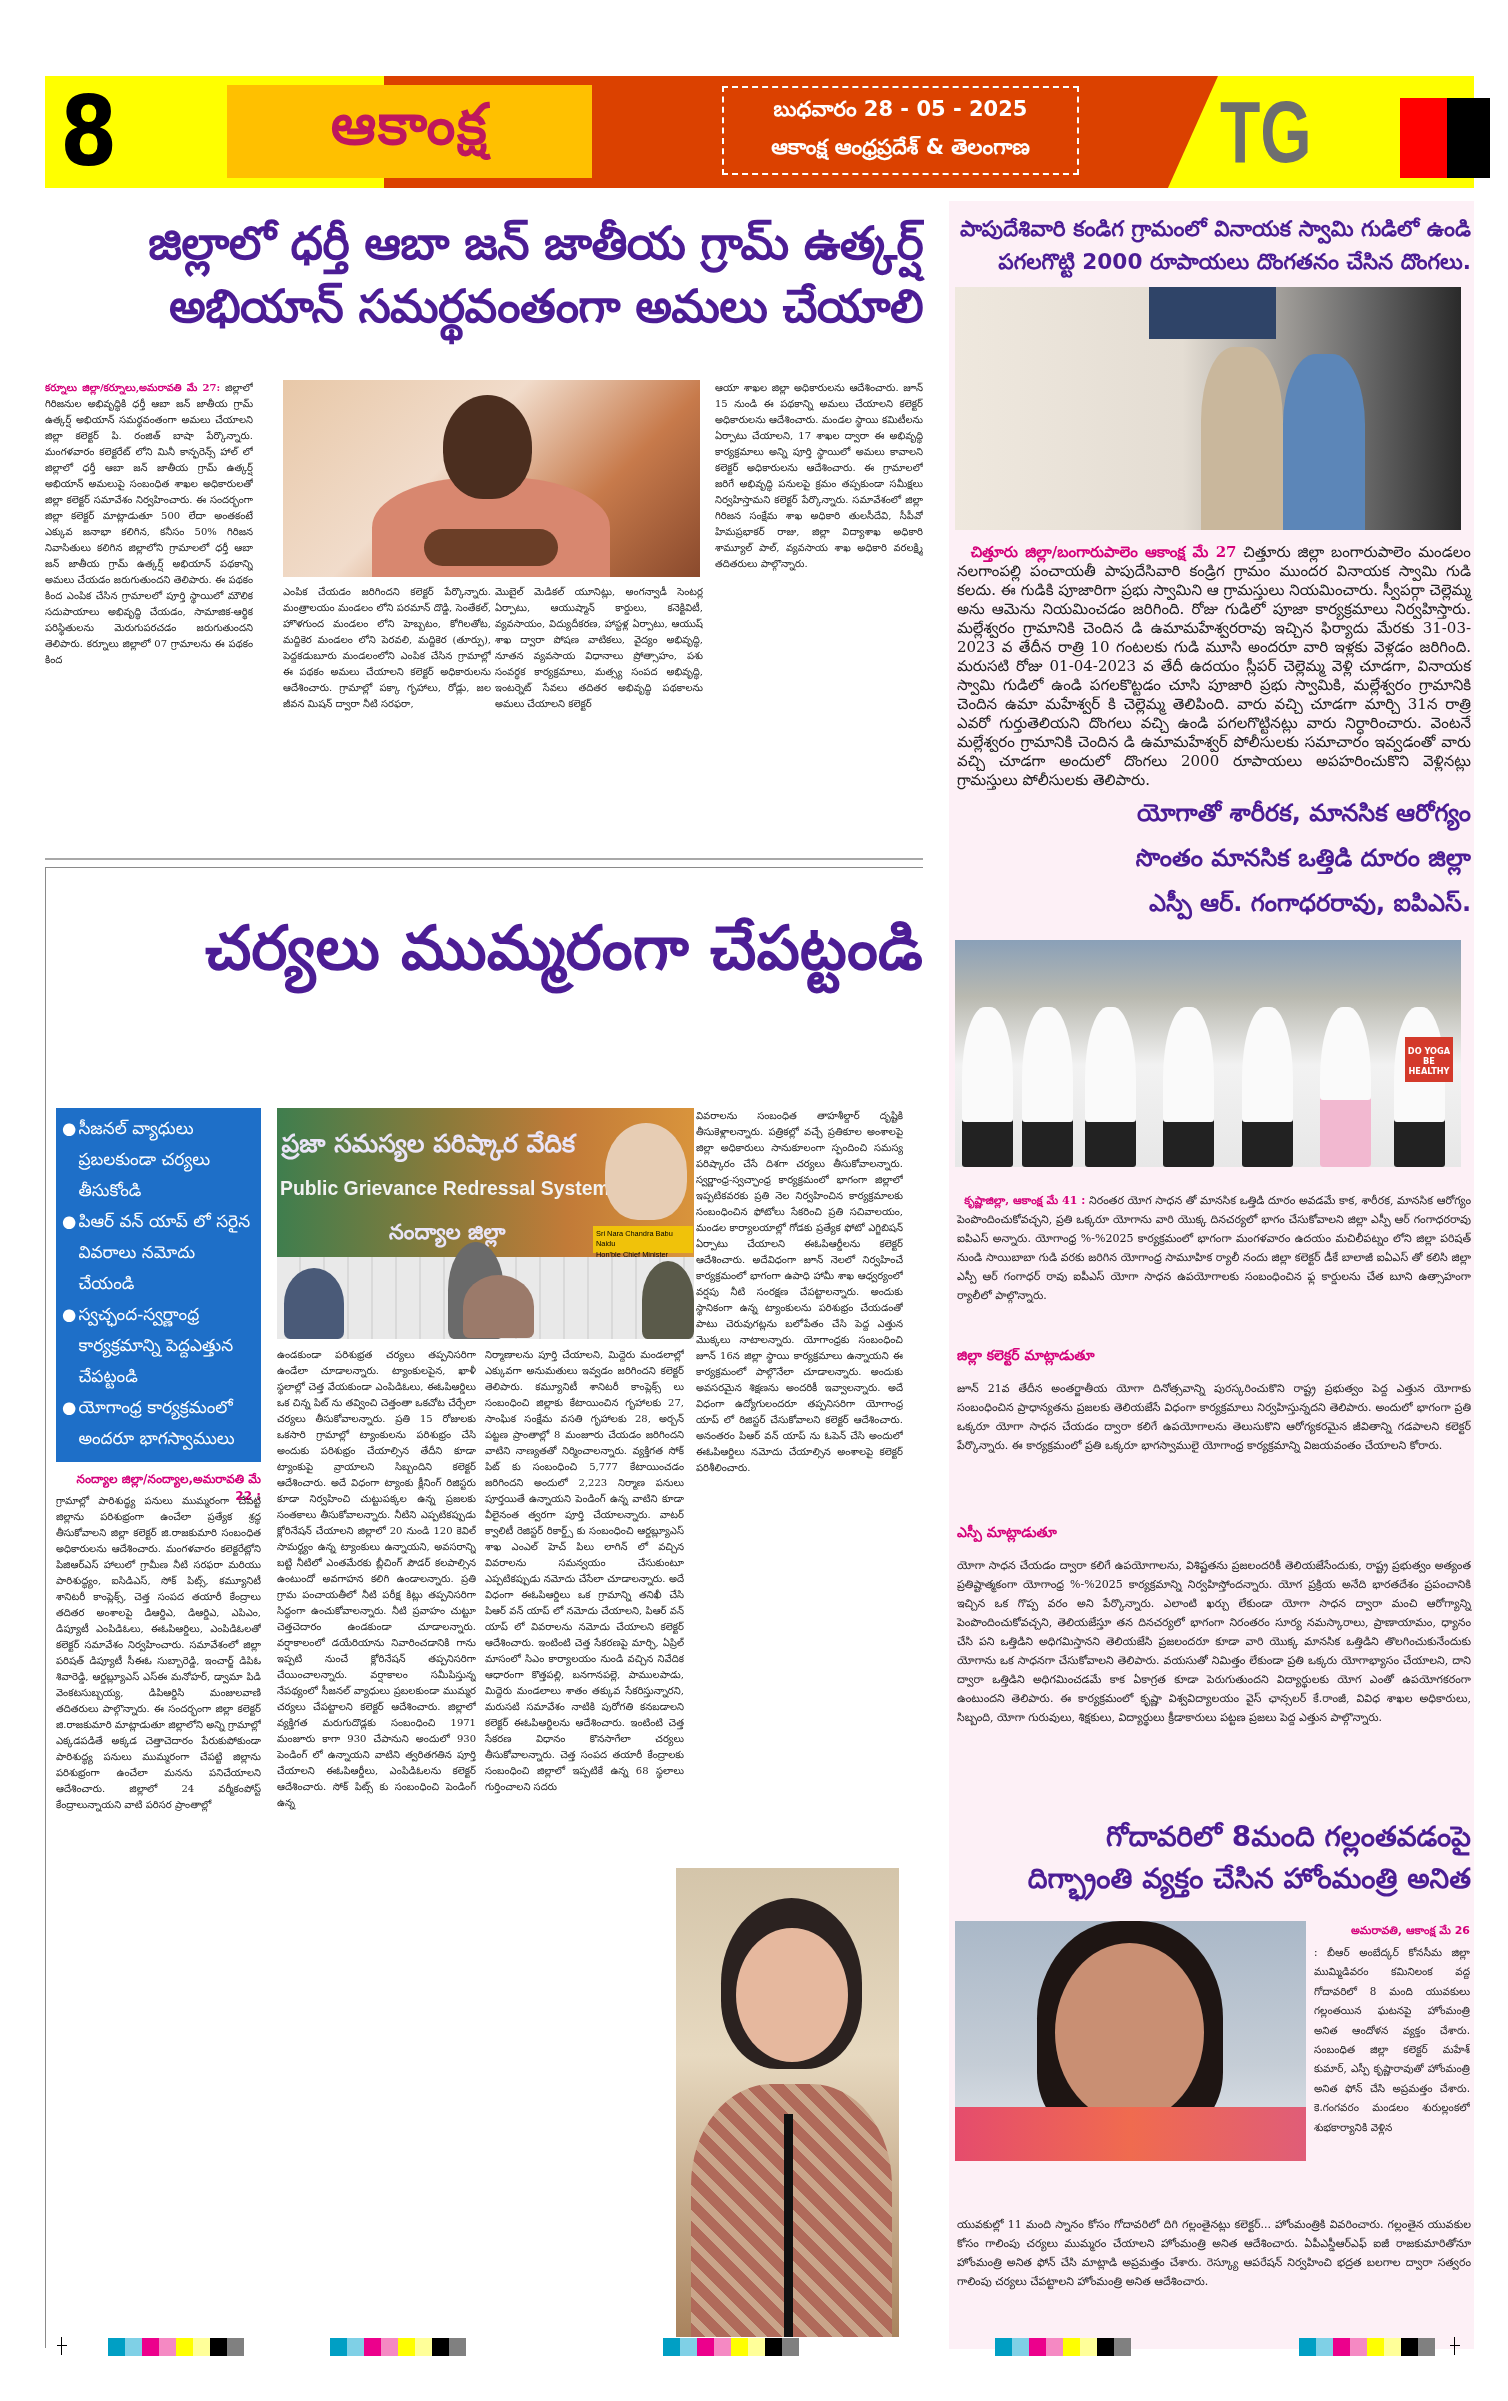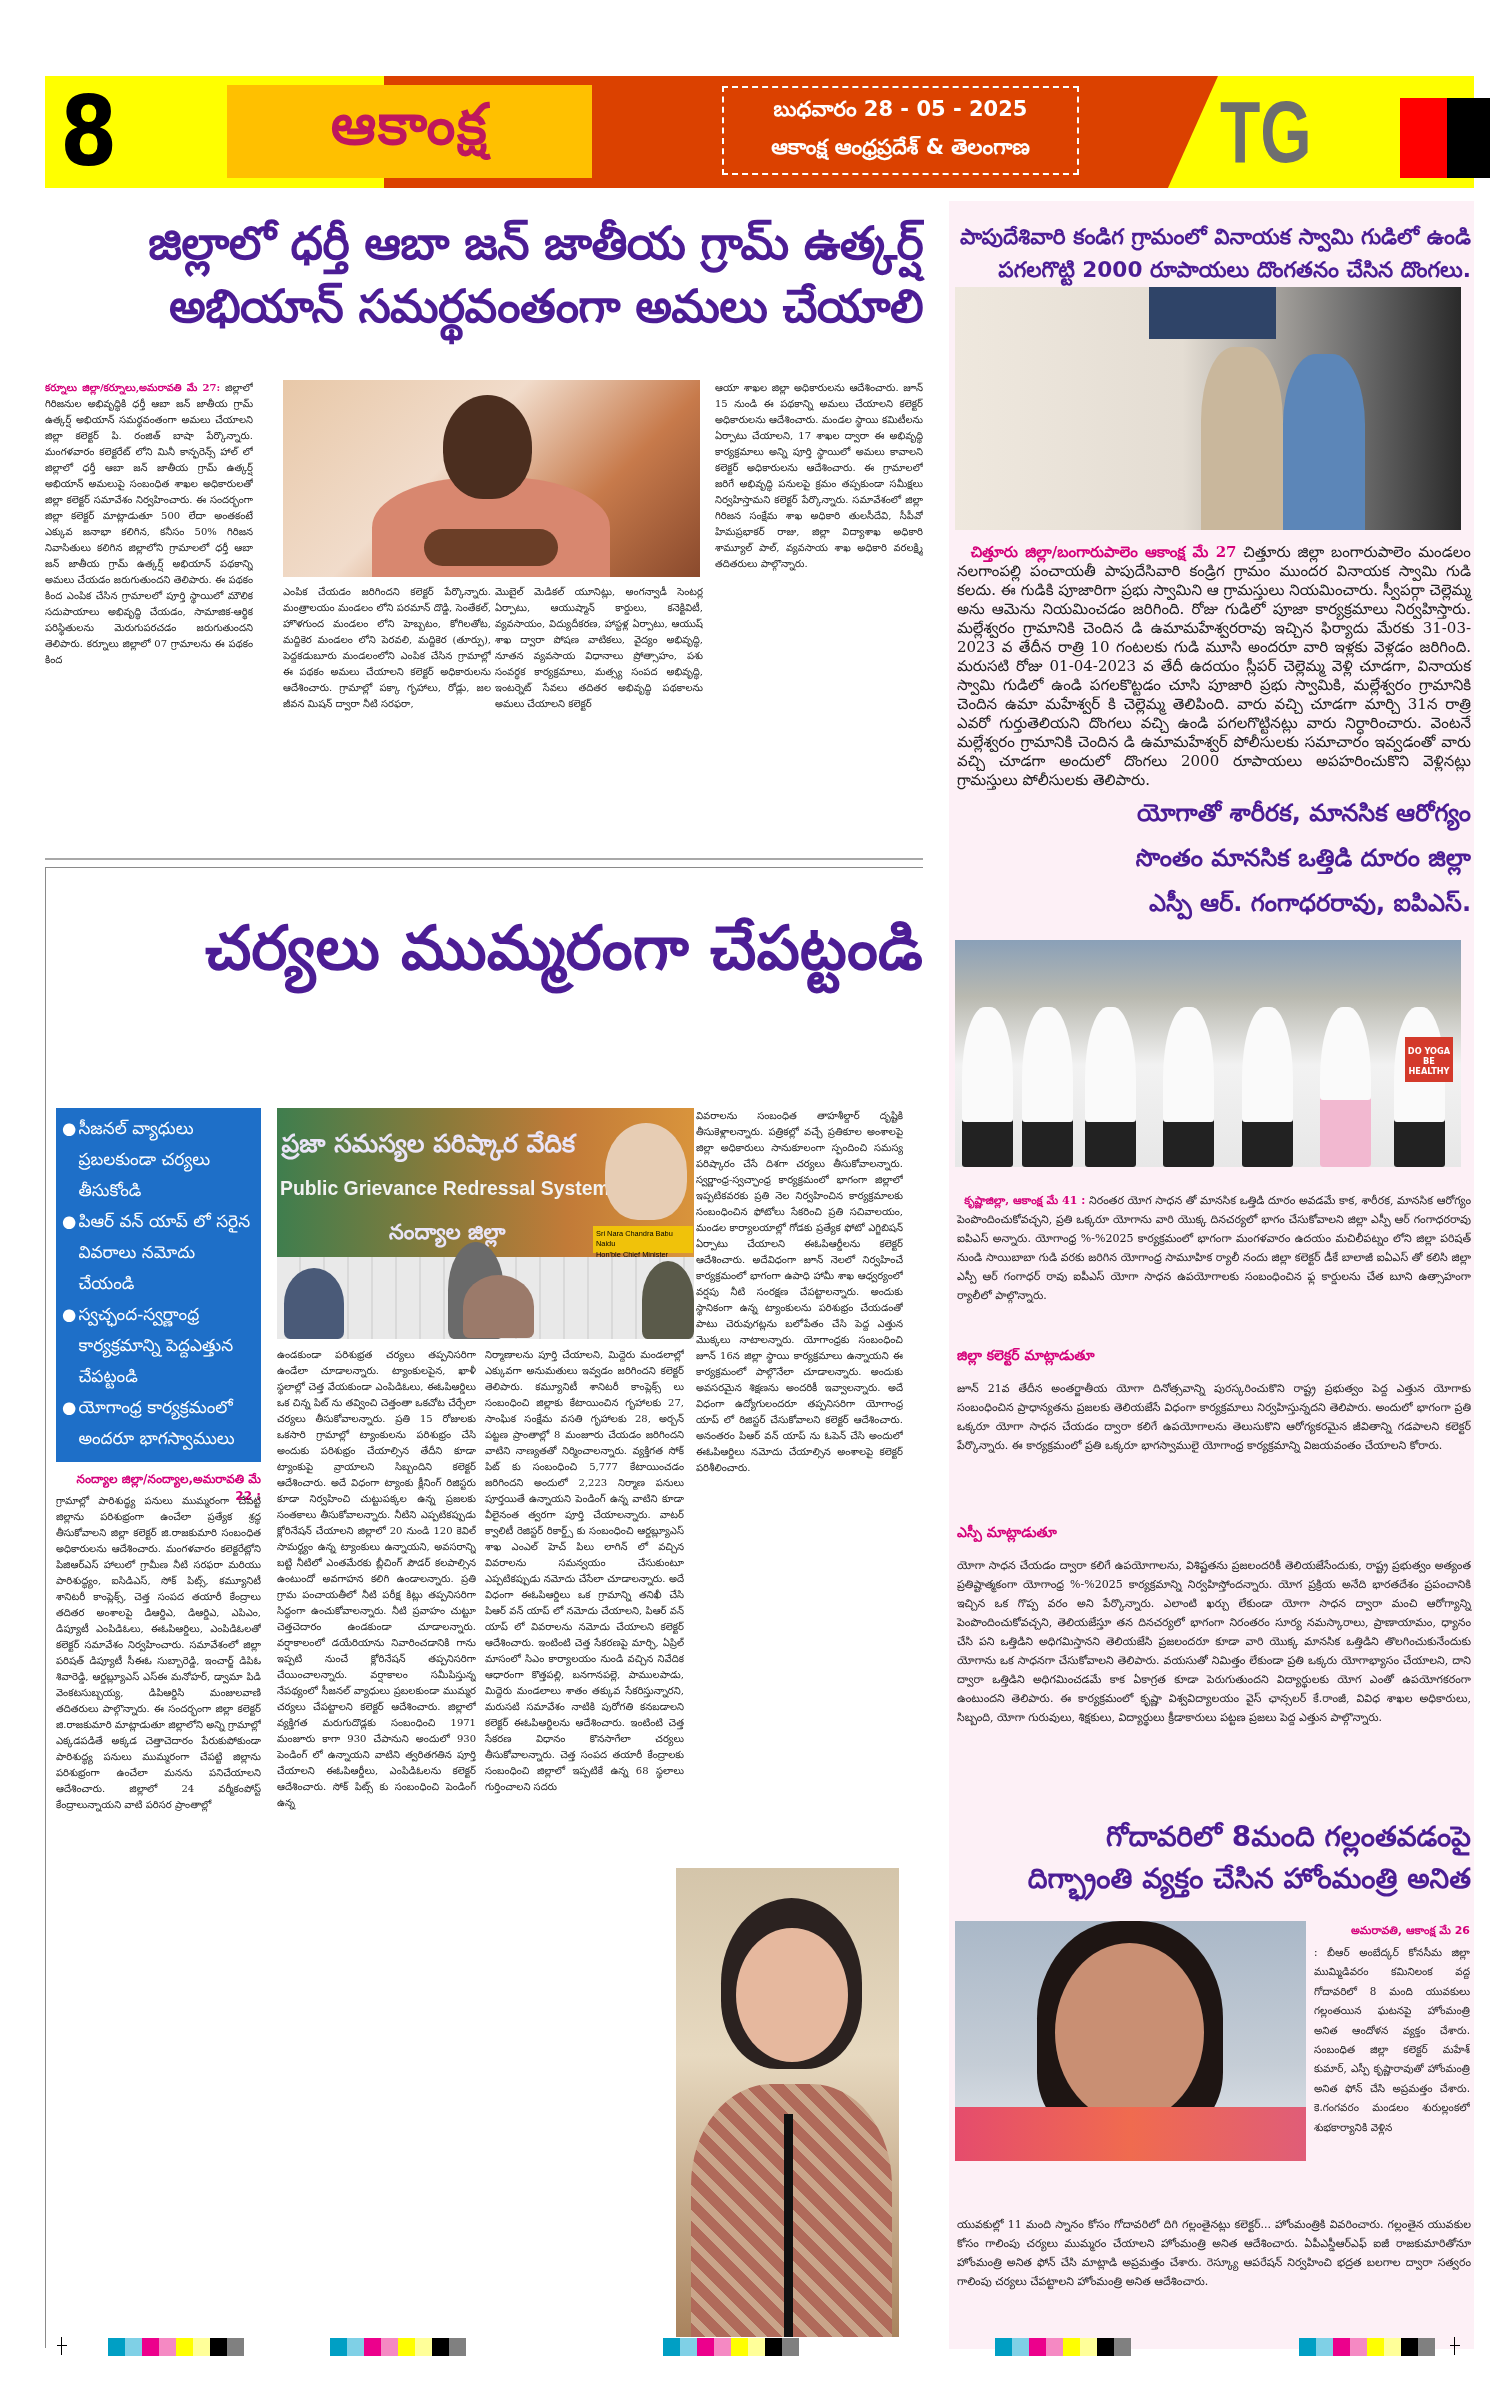--- a/index.html
+++ b/index.html
@@ -48,21 +48,21 @@
   .pgrs-p { position: absolute; border-radius: 50% 50% 10% 10%; }
   .s2-photo2 { left: 676px; top: 1868px; width: 223px; height: 469px; background: linear-gradient(180deg, #d4c5aa 0%, #e7d9c0 40%, #a9835d 100%); }
   .s2-photo2 .hair { position: absolute; left: 45px; top: 30px; width: 141px; height: 171px; border-radius: 50% 50% 40% 40%; background: #2b2220; }
   .s2-photo2 .face { position: absolute; left: 60px; top: 60px; width: 112px; height: 134px; border-radius: 50%; background: #e6b89e; }
   .s2-photo2 .dress { position: absolute; left: 15px; top: 216px; width: 201px; height: 253px; border-radius: 40% 40% 0 0; background: repeating-linear-gradient(45deg, #b06a5a 0 10.4px, #c9a489 10.4px 18px); }
   .s2-photo2 .mic { position: absolute; left: 108px; top: 246px; width: 9px; height: 223px; background: #111; }
   .s2-dateline { position: absolute; left: 56px; top: 1472px; width: 205px; font-size: 12px; text-align: right; }
 
   
   .right-bg { position: absolute; left: 949px; top: 201px; width: 525px; height: 2148px; background: #fdf0f6; }
-  .r1-head { position: absolute; left: 957px; top: 212px; width: 514px; font-size: 21.6px; line-height: 33px; font-weight: bold; margin-top: 8px; }
+  .r1-head { position: absolute; left: 957px; top: 212px; width: 514px; font-size: 21.6px; line-height: 33px; font-weight: bold; }
   .r1-photo { left: 955px; top: 287px; width: 506px; height: 243px; background: linear-gradient(90deg, #efe8de 0%, #e4ddd3 45%, #6b6b6b 80%, #2a2a2a 100%); }
   .r1-photo .board { position: absolute; left: 194px; top: 0; width: 127px; height: 52px; background: #2f4468; }
   .r1-photo .cop { position: absolute; left: 246px; top: 60px; width: 82px; height: 184px; background: #c9b79c; border-radius: 40% 40% 0 0; }
   .r1-photo .man { position: absolute; left: 328px; top: 67px; width: 82px; height: 176px; background: #5c86b8; border-radius: 40% 40% 0 0; }
   .r1-text { position: absolute; left: 957px; top: 543px; width: 514px; font-size: 15px; line-height: 19px; }
 
   .r2-head { position: absolute; left: 957px; top: 791px; width: 514px; font-size: 24px; line-height: 45px; }
   .r2-photo { left: 955px; top: 940px; width: 506px; height: 227px; background: linear-gradient(180deg, #8aa0b8 0%, #b9b9b0 25%, #f2f2f2 55%, #e7e7e7 100%); }
   .r2-photo .crowd { position: absolute; top: 67px; width: 51px; height: 160px; background: #fafafa; border-radius: 45% 45% 3px 3px; box-shadow: inset 0 -45px 0 #222; }
   .r2-text { position: absolute; left: 957px; top: 1191px; width: 514px; font-size: 11px; line-height: 19px; }

